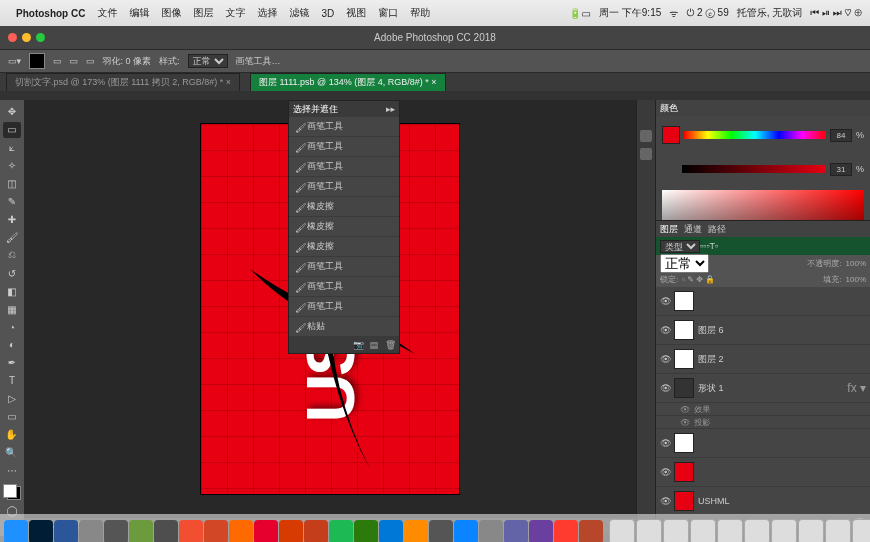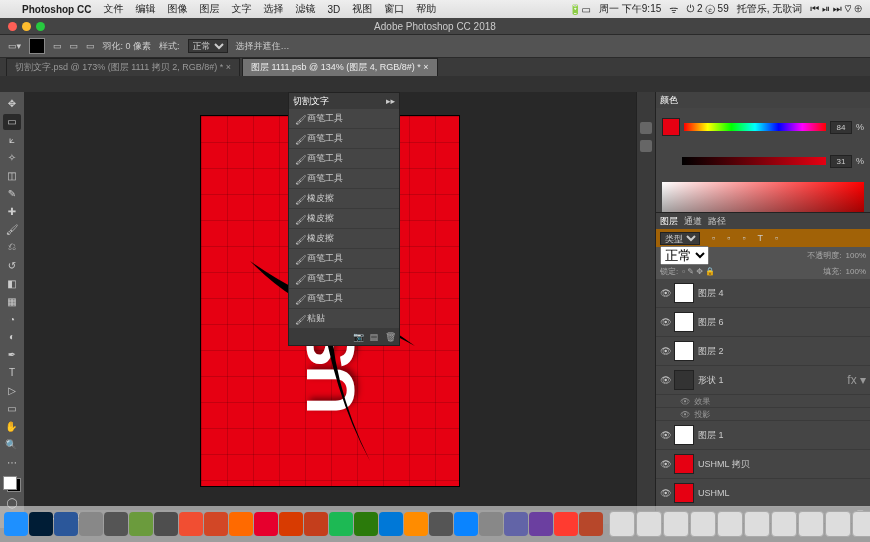--- a/index.html
+++ b/index.html
@@ -1,30 +1,30 @@
 <!DOCTYPE html>
 <html><head>
 <meta charset="utf-8">
 <style>
 html,body{margin:0;padding:0;width:870px;height:542px;background:#f0f0f0;font-family:-apple-system,Helvetica,Arial,sans-serif;font-size:10px;color:#ccc;overflow:hidden}
-.mac-menubar{height:18px;background:linear-gradient(#eee,#ddd);display:flex;align-items:center;padding:0 10px;color:#222;font-size:10px;gap:12px;position:relative}
+.mac-menubar{height:26px;background:linear-gradient(#eee,#ddd);display:flex;align-items:center;padding:0 4px;color:#222;font-size:10px;gap:12px;position:relative}
 .mac-menubar .right{position:absolute;right:8px;display:flex;gap:8px;align-items:center}
 .mac-menubar .apple{font-size:12px}
 .mac-menubar b{font-weight:600}
 .app{position:relative;width:870px;height:524px;background:#323232}
-.titlebar{height:16px;background:#444;display:flex;align-items:center;justify-content:center;color:#ccc;font-size:10px;position:relative}
+.titlebar{height:23px;background:#444;display:flex;align-items:center;justify-content:center;color:#ccc;font-size:10px;position:relative}
 .traffic{position:absolute;left:8px;display:flex;gap:5px}
 .traffic span{width:9px;height:9px;border-radius:50%}
 .t-red{background:#ff5f56}.t-yel{background:#ffbd2e}.t-grn{background:#27c93f}
 .options-bar{height:22px;background:#535353;border-top:1px solid #2a2a2a;border-bottom:1px solid #2a2a2a;display:flex;align-items:center;padding:0 8px;gap:8px;font-size:9px}
 .options-bar .swatch{width:14px;height:14px;background:#000;border:1px solid #888}
 .options-bar select{background:#3a3a3a;color:#ccc;border:1px solid #222;font-size:9px;height:14px}
 .tabstrip{height:18px;background:#3a3a3a;display:flex;align-items:flex-end;padding:0 6px;font-size:9px}
-.tabstrip .tab{padding:2px 8px;background:#3a3a3a;color:#999;border:1px solid #222;border-bottom:none;margin-right:2px}
-.tabstrip .tab.active{background:#737373;color:#eee}
+.tabstrip .tab{padding:2px 8px;background:#3a3a3a;color:#999;border:1px solid #222;border-bottom:none;margin-right:10px}
+.tabstrip .tab.active{background:#15803d;color:#eee}
 .workspace{position:absolute;top:74px;left:0;right:0;bottom:18px;background:#282828}
 .tools-left{position:absolute;left:0;top:0;width:24px;height:100%;background:#535353;display:flex;flex-direction:column;align-items:center;padding-top:4px;gap:2px}
 .tools-left .tool{width:18px;height:18px;display:flex;align-items:center;justify-content:center;font-size:10px;color:#ccc;border-radius:2px}
 .tools-left .tool.active{background:#2a2a2a}
 .tools-left .swatches{position:relative;width:18px;height:18px;margin-top:4px}
 .tools-left .swatches .fg{position:absolute;width:12px;height:12px;background:#fff;border:1px solid #888;left:0;top:0;z-index:2}
 .tools-left .swatches .bg{position:absolute;width:12px;height:12px;background:#000;border:1px solid #888;right:0;bottom:0}
 .canvas-area{position:absolute;left:24px;right:234px;top:0;bottom:14px;background:#282828;display:flex;align-items:center;justify-content:center;overflow:hidden}
 .artboard{width:258px;height:370px;background:#e60012;position:relative;box-shadow:0 0 0 1px #000}
 .grid-overlay{position:absolute;inset:0;background-image:linear-gradient(rgba(0,0,0,0.15) 1px,transparent 1px),linear-gradient(90deg,rgba(0,0,0,0.15) 1px,transparent 1px);background-size:26px 26px}
@@ -42,21 +42,21 @@
 .panel-body{flex:1;background:#454545;font-size:9px;overflow:hidden}
 .history-panel{position:absolute;width:110px;top:0;left:-348px;background:#454545;border:1px solid #222;z-index:20}
 .history-panel .panel-tabs{background:#3a3a3a}
 .hist-item{display:flex;align-items:center;gap:4px;padding:3px 6px;border-bottom:1px solid #3a3a3a}
 .hist-item .brush{width:8px;height:8px;display:inline-block}
 .hist-foot{height:16px;background:#3a3a3a;display:flex;justify-content:flex-end;gap:6px;align-items:center;padding:0 4px}
 .hist-foot span{width:10px;height:10px;color:#aaa;font-size:9px;text-align:center}
 .color-panel .hue-strip{height:30px;padding:4px 6px;display:flex;align-items:center;gap:4px}
 .hue-bar{flex:1;height:8px;background:linear-gradient(90deg,red,yellow,lime,cyan,blue,magenta,red)}
 .color-picker{height:82px;margin:2px 6px 4px;background:linear-gradient(to bottom,transparent,black),linear-gradient(to right,white,red);position:relative}
-.layers-head{height:18px;background:#a16207;display:flex;align-items:center;padding:0 4px;gap:12px;font-size:9px}
+.layers-head{height:18px;background:#14532d;display:flex;align-items:center;padding:0 4px;gap:0;font-size:9px}
 .layers-head select{background:#3a3a3a;color:#ccc;border:1px solid #222;font-size:9px;height:13px;flex:0 0 auto}
 .layers-opacity{height:16px;display:flex;align-items:center;padding:0 4px;gap:4px;font-size:8px;color:#aaa}
 .layers-list{flex:1;overflow:auto}
 .layer{display:flex;align-items:center;gap:4px;padding:4px 4px;border-bottom:1px solid #3a3a3a}
 .layer .eye{width:10px;height:10px;color:#ccc}
 .layer .thumb{width:18px;height:18px;background:#fff;border:1px solid #222;flex-shrink:0}
 .layer .thumb.red{background:#e60012}
 .layer .thumb.shape{background:#333}
 .layer .name{flex:1;font-size:9px}
 .layer .fx{font-size:12px;color:#999}
@@ -107,21 +107,21 @@
 
   <div class="options-bar">
     <span>▭▾</span>
     <span class="swatch"></span>
     <span>▭</span>
     <span>▭</span>
     <span>▭</span>
     <span>羽化: 0 像素</span>
     <span>样式:</span>
     <select><option>正常</option></select>
-    <span>选择并遮住…</span>
+    <span>画笔工具…</span>
   </div>
 
   <div class="tabstrip">
     <div class="tab"><span>切割文字.psd @ 173% (图层 1111 拷贝 2, RGB/8#) *</span> <span>×</span></div>
     <div class="tab active"><span>图层 1111.psb @ 134% (图层 4, RGB/8#) *</span> <span>×</span></div>
   </div>
 
   <div class="workspace">
     <div class="tools-left">
       <div class="tool">✥</div>
@@ -223,21 +223,20 @@
             <span>锁定:</span>
             <span>▫ ✎ ✥ 🔒</span>
             <span style="flex:1"></span>
             <span>填充:</span>
             <span>100%</span>
           </div>
           <div class="panel-body layers-list" id="layers-list">
               <div class="layer">
                 <span class="eye">👁</span>
                 <div class="thumb "></div>
-                <span class="name">图层 4</span>
               </div>
               <div class="layer">
                 <span class="eye">👁</span>
                 <div class="thumb "></div>
                 <span class="name">图层 6</span>
               </div>
               <div class="layer">
                 <span class="eye">👁</span>
                 <div class="thumb "></div>
                 <span class="name">图层 2</span>
@@ -246,47 +245,45 @@
                 <span class="eye">👁</span>
                 <div class="thumb shape"></div>
                 <span class="name">形状 1</span>
                 <span class="fx">fx ▾</span>
               </div>
               <div class="layer-sub"><span>👁</span> 效果</div>
               <div class="layer-sub"><span>👁</span> 投影</div>
               <div class="layer">
                 <span class="eye">👁</span>
                 <div class="thumb "></div>
-                <span class="name">图层 1</span>
               </div>
               <div class="layer">
                 <span class="eye">👁</span>
                 <div class="thumb red"></div>
-                <span class="name">USHML 拷贝</span>
               </div>
               <div class="layer">
                 <span class="eye">👁</span>
                 <div class="thumb red"></div>
                 <span class="name">USHML</span>
               </div>
             </div>
           <div class="layers-foot">
             <span>⚭</span>
             <span>fx</span>
             <span>◯</span>
             <span>◐</span>
             <span>▣</span>
             <span>▤</span>
             <span>🗑</span>
           </div>
         </div>
 
         <div class="history-panel">
           <div class="panel-tabs">
-              <span class="active">切割文字</span>
+              <span class="active">选择并遮住</span>
               <span style="flex:1"></span>
               <span>▸▸</span>
             </div>
           <div class="panel-body" id="history-list">
               <div class="hist-item">
                 <span class="brush">🖌</span>
                 <span>画笔工具</span>
               </div>
               <div class="hist-item">
                 <span class="brush">🖌</span>

